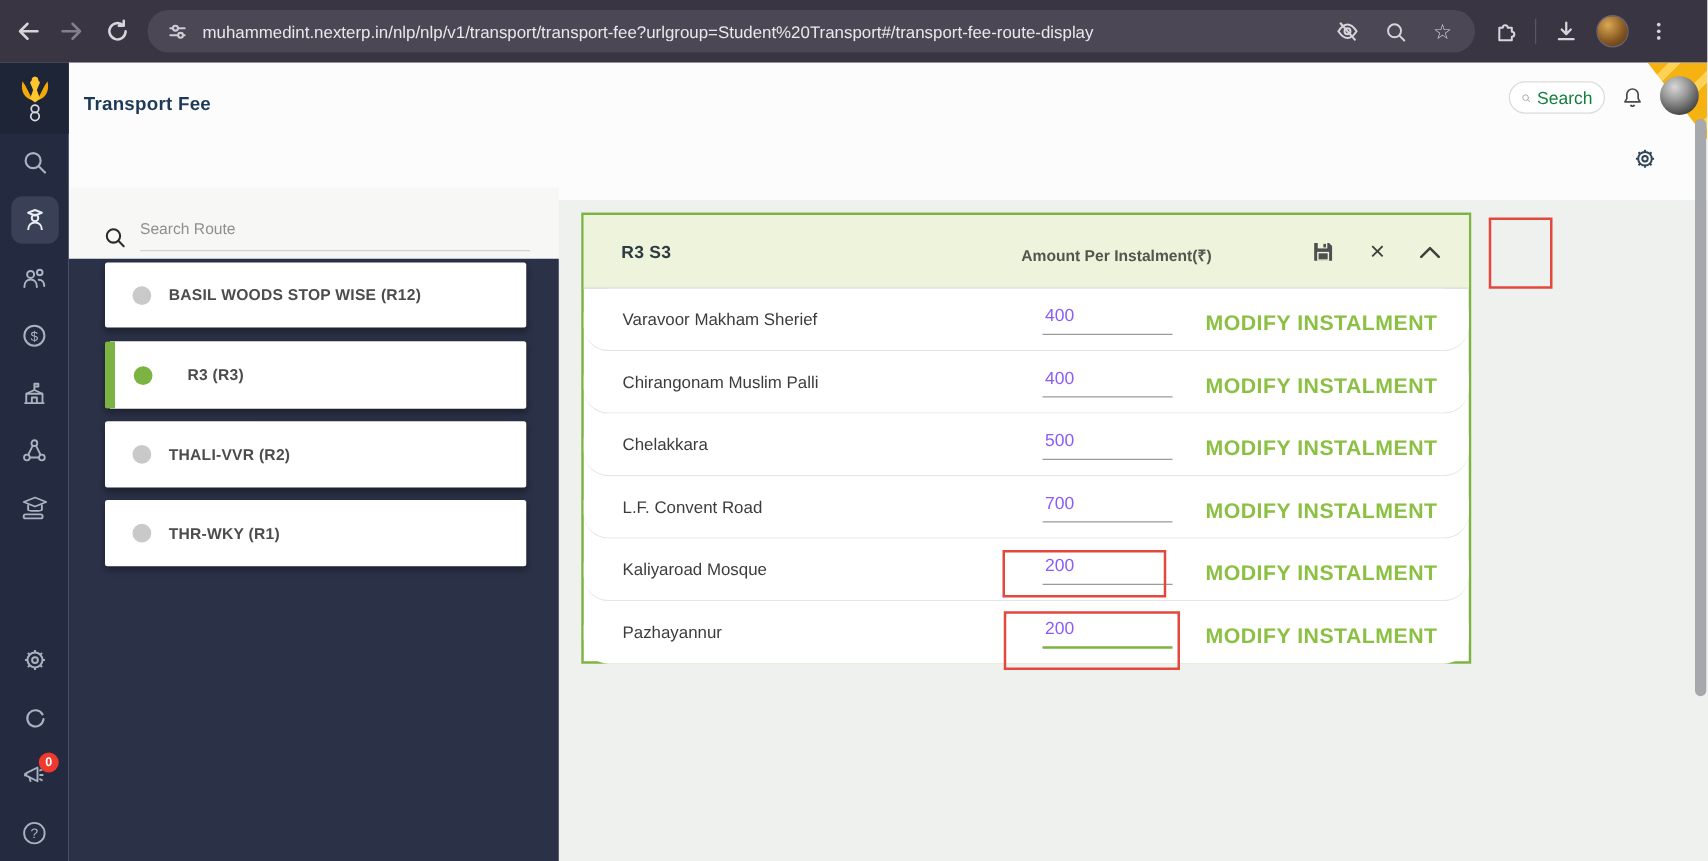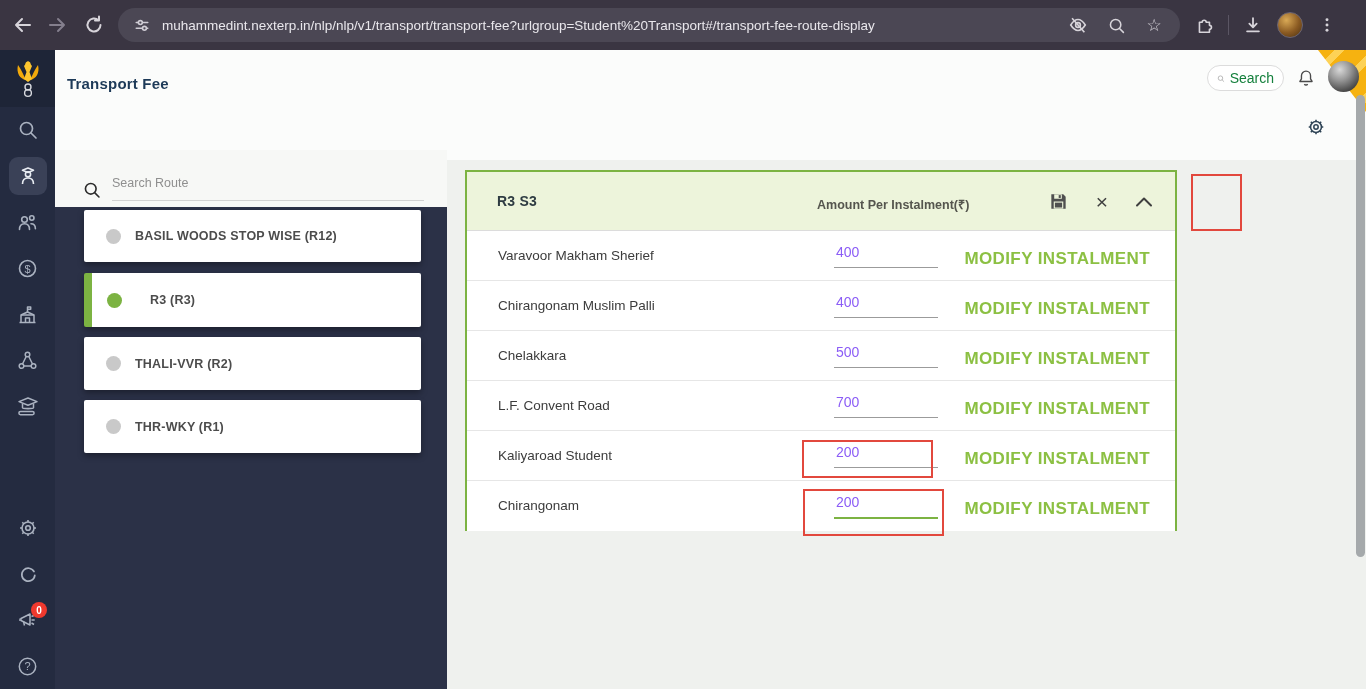--- a/index.html
+++ b/index.html
@@ -66,21 +66,21 @@
 
   
   .fee-table { position:absolute; left:465px; top:170px; width:712px; height:361px;
     border:2px solid #7cb342; background:#fff; z-index:3; }
   .fee-header { position:relative; height:59px; background:#edf4db; border-bottom:1px solid #dcdcdc; }
   .fee-title { position:absolute; left:30px; top:21px; font-size:14px; font-weight:bold; color:#2e3b42; letter-spacing:.2px; }
   .amount-header { position:absolute; left:350px; top:24px; font-size:12.5px; font-weight:bold; color:#55554e; }
   .hdr-actions { position:absolute; right:22px; top:0; height:59px; display:flex; align-items:center; gap:27px; }
   .save-btn, .close-btn, .collapse-btn { cursor:pointer; display:flex; align-items:center; justify-content:center; }
   .close-btn { font-size:21px; color:#3f3f3f; line-height:1; font-weight:normal; }
-  .fee-row { position:relative; height:50px; border-bottom:1px solid #e6e6e6; background:#fff; }
+  .fee-row { position:relative; height:50px; border-bottom:1px solid #e6e6e6; background:#fff;border-radius:20px; }
   .fee-row:last-child { border-bottom:none; }
   .stop-name { position:absolute; left:31px; top:17px; font-size:13.5px; color:#3c3c3c; }
   .amount-input { position:absolute; left:367px; top:11px; width:104px; border:none; outline:none;
     border-bottom:1px solid #9b9b9b; background:transparent; font-size:14px; color:#8b5cf6;
     padding:2px 0 7px 2px; font-family:"Liberation Sans",sans-serif; }
   .fee-row.focused .amount-input { border-bottom:2px solid #7cb342; }
   .modify-btn { position:absolute; right:25px; top:18px; font-size:17px; font-weight:bold;
     color:#8cc043; letter-spacing:.4px; cursor:pointer;text-align:right; }
 
   
@@ -356,26 +356,26 @@
     <span class="stop-name">Chelakkara</span>
     <input class="amount-input" value="500" style="">
     <span class="modify-btn">MODIFY INSTALMENT</span>
   </div>
       <div class="fee-row">
     <span class="stop-name">L.F. Convent Road</span>
     <input class="amount-input" value="700" style="">
     <span class="modify-btn">MODIFY INSTALMENT</span>
   </div>
       <div class="fee-row highlighted">
-    <span class="stop-name">Kaliyaroad Student</span>
+    <span class="stop-name">Kaliyaroad Mosque</span>
     <input class="amount-input" value="200" style="">
     <span class="modify-btn">MODIFY INSTALMENT</span>
   </div>
       <div class="fee-row focused highlighted">
-    <span class="stop-name">Chirangonam</span>
+    <span class="stop-name">Pazhayannur</span>
     <input class="amount-input" value="200" style="">
     <span class="modify-btn">MODIFY INSTALMENT</span>
   </div>
     </div>
 </div>
 
 <div class="anno anno-save"></div>
 <div class="anno anno-k"></div>
 <div class="anno anno-p"></div>
 

